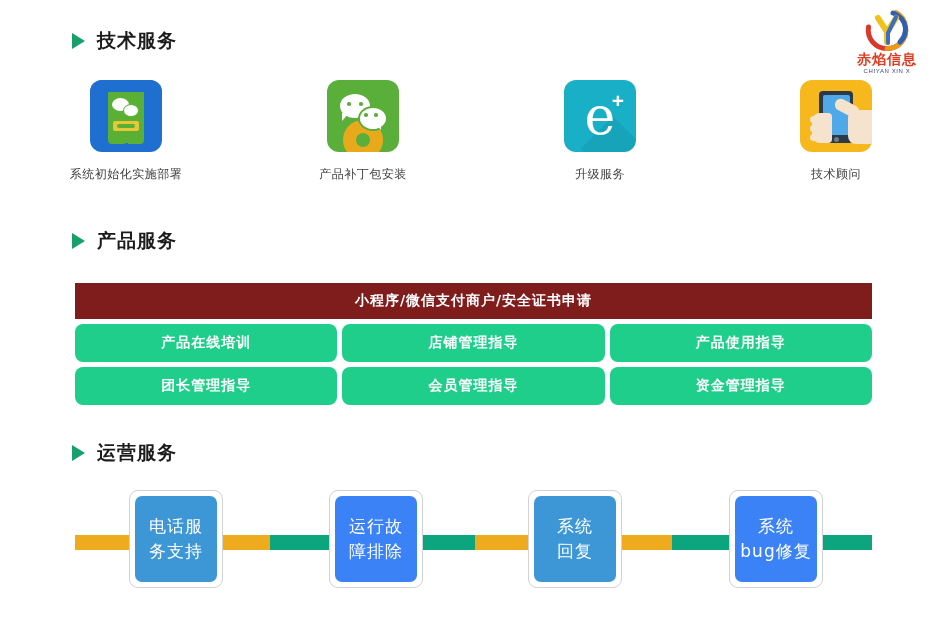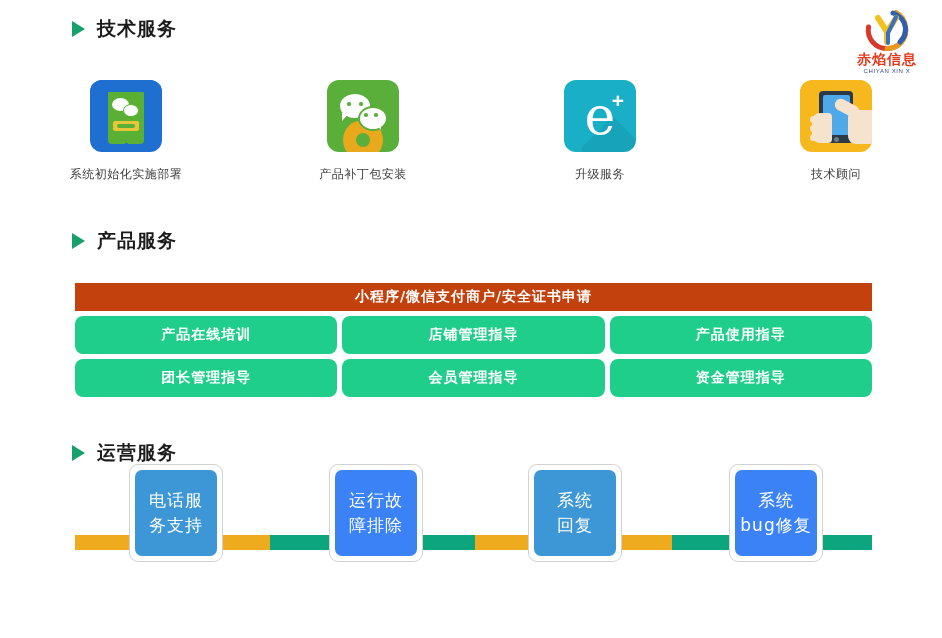--- a/index.html
+++ b/index.html
@@ -69,28 +69,28 @@
   .ic4 .scr{position:absolute;left:22.5px;top:15px;width:27px;height:40px;background:#4FA8E8;border-radius:2px;}
   .ic4 .hbtn{position:absolute;left:33.5px;top:57px;width:5px;height:5px;border-radius:50%;background:#6E7C8A;}
   .ic4 .palm{position:absolute;left:12px;top:33px;width:20px;height:30px;background:#F6E3CE;border-radius:8px 4px 4px 8px;}
   .ic4 .fng{position:absolute;background:#F6E3CE;border-radius:4px;height:7px;left:10px;width:17px;}
   .ic4 .point{position:absolute;left:34px;top:22px;width:26px;height:12px;background:#F6E3CE;
               border-radius:7px;transform:rotate(28deg);}
   .ic4 .arm{position:absolute;left:48px;top:30px;width:24px;height:34px;background:#F6E3CE;border-radius:8px 0 0 8px;}
 
   
   .tbl{position:absolute;left:75px;top:283px;width:797px;}
-  .tbl-head{height:28px;background:#c2410c;color:#fff;display:flex;align-items:center;justify-content:center;
+  .tbl-head{height:36px;background:#7f1d1d;color:#fff;display:flex;align-items:center;justify-content:center;
             font-size:14px;font-weight:bold;letter-spacing:1px;font-family:"DejaVu Sans","Liberation Sans",sans-serif;}
   .tbl-row{display:flex;gap:5px;margin-top:5px;}
   .tbl-cell{flex:1;height:38px;background:#1FCE8B;color:#fff;display:flex;align-items:center;justify-content:center;
             font-size:14px;font-weight:bold;letter-spacing:1px;font-family:"DejaVu Sans","Liberation Sans",sans-serif;border-radius:8px;}
 
   
-  .flow{position:absolute;left:0;top:464px;width:942px;height:110px;}
+  .flow{position:absolute;left:0;top:490px;width:942px;height:110px;}
   .rail{position:absolute;top:535px;height:15px;}
   .flow-node{position:absolute;top:0;width:94px;height:98px;border:1px solid #D2D2D2;border-radius:9px;
              background:#fff;box-sizing:border-box;padding:5px;}
   .flow-inner{width:100%;height:100%;border-radius:7px;display:flex;align-items:center;justify-content:center;
               text-align:center;color:#fff;font-size:17px;line-height:25px;letter-spacing:1px;
               font-family:"DejaVu Sans","Liberation Sans",sans-serif;}
   .blue{background:#3D96D6;}
   .green{background:#3b82f6;}
 </style>
 </head>
@@ -105,21 +105,21 @@
       <path d="M30 7 A18.5 18.5 0 0 1 42.5 22 A18.5 18.5 0 0 1 37 36" fill="none" stroke="#2E5FB0" stroke-width="5" stroke-linecap="round"></path>
       <path d="M15 12 L24 26 L24 36" fill="none" stroke="#F2C21C" stroke-width="6" stroke-linecap="round"></path>
       <path d="M33 12 L24 26" fill="none" stroke="#F2C21C" stroke-width="6" stroke-linecap="round"></path>
       <path d="M33 11 L25 27 L25 37" fill="none" stroke="#3B6FC4" stroke-width="4" stroke-linecap="round"></path>
     </svg>
   </div>
   <div class="logo-cn">赤焰信息</div>
   <div class="logo-en">CHIYAN XIN X</div>
 </div>
 
-<div class="sec-head" style="left:72px;top:16px;">
+<div class="sec-head" style="left:72px;top:28px;">
   <span class="tri"></span>
   <span class="sec-title">技术服务</span>
 </div>
 
 <div class="icon-row">
 
   <div class="icon-cell" style="left:56px;">
     <div class="icon-box ic1">
       <div class="phone"></div>
         <div class="notch"></div>

